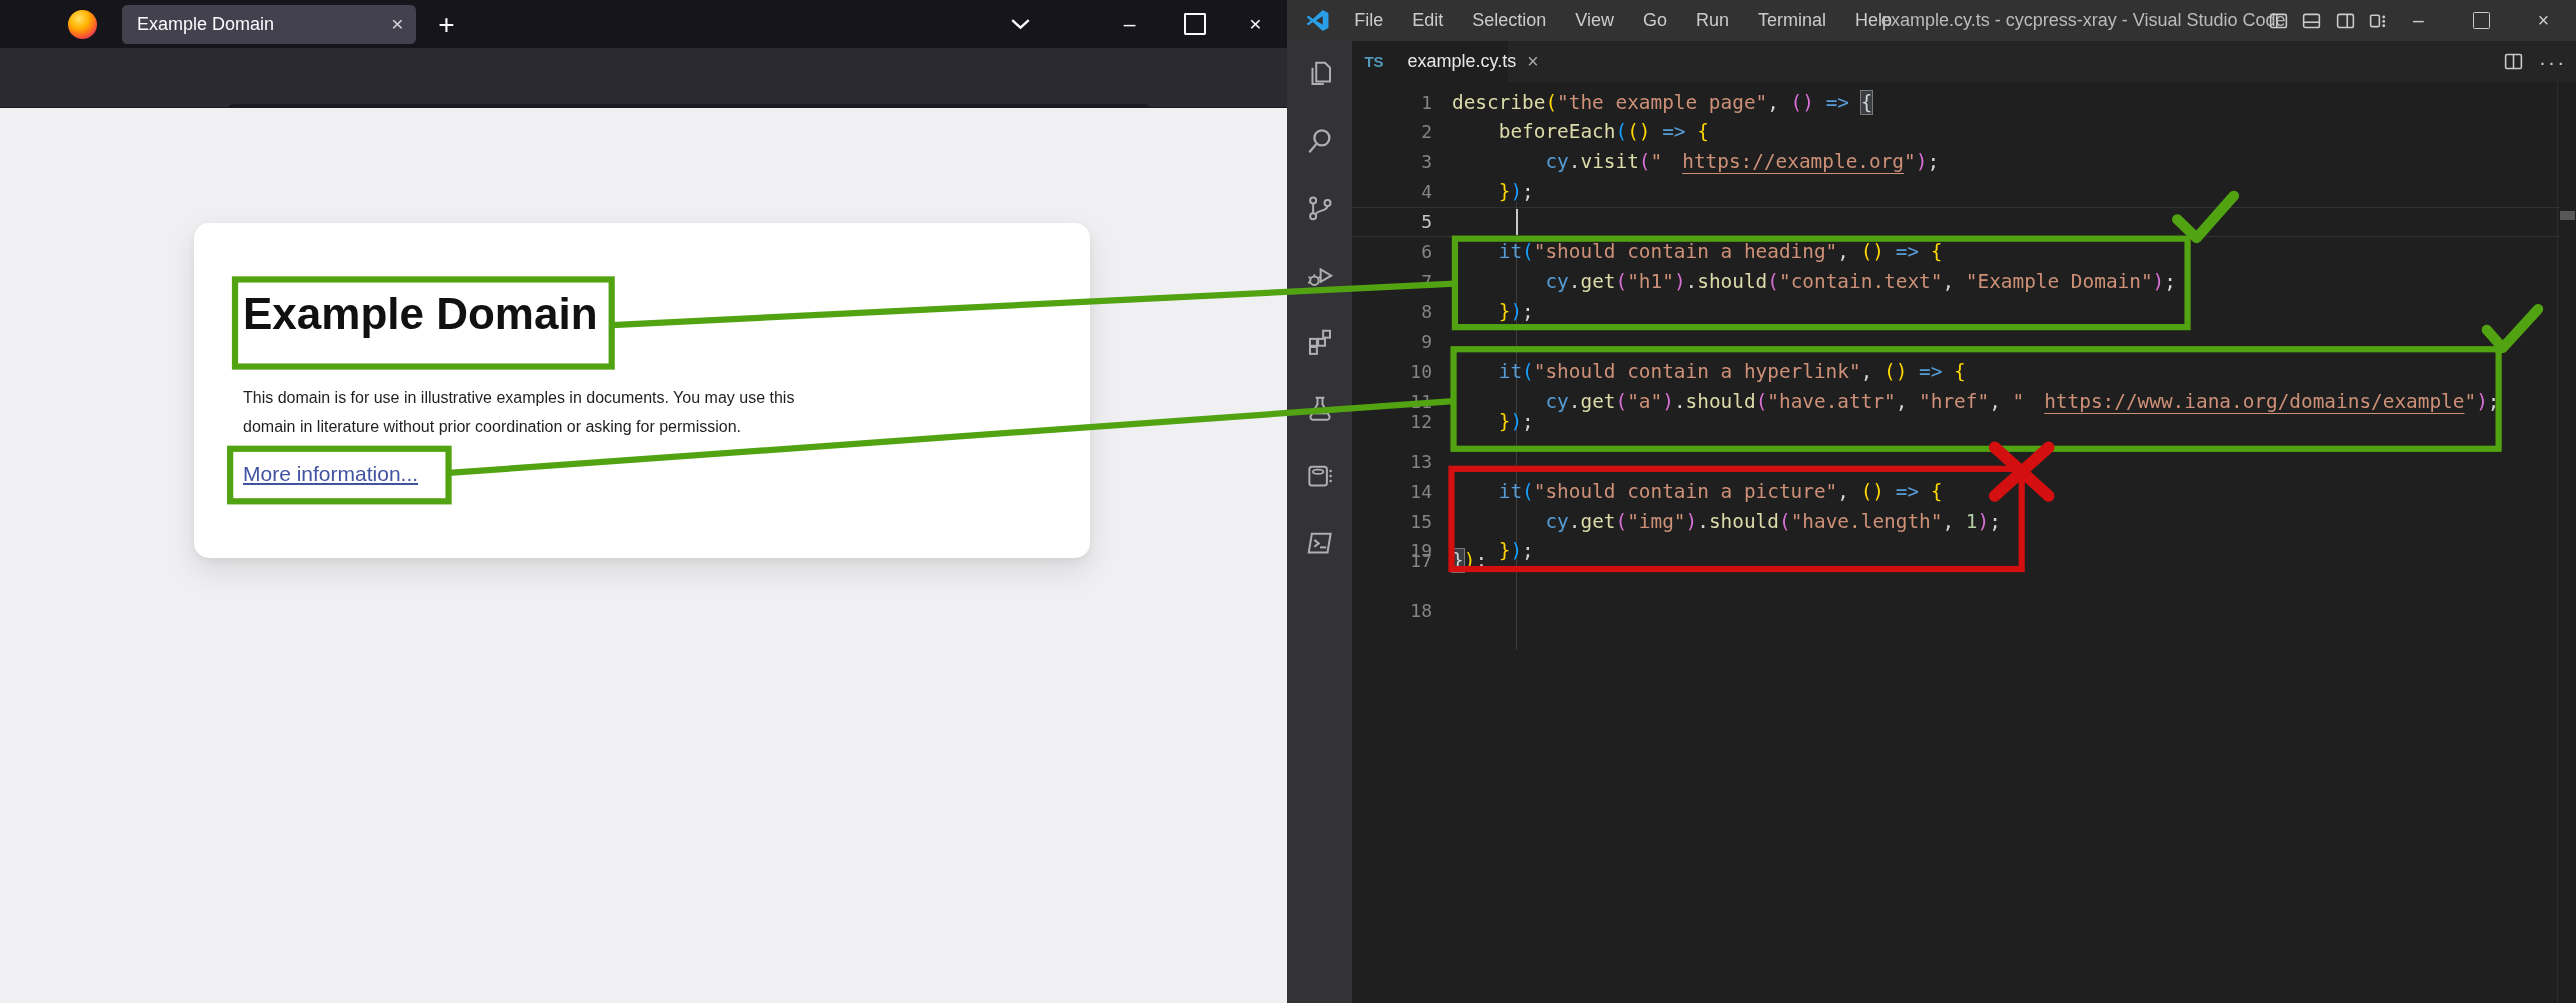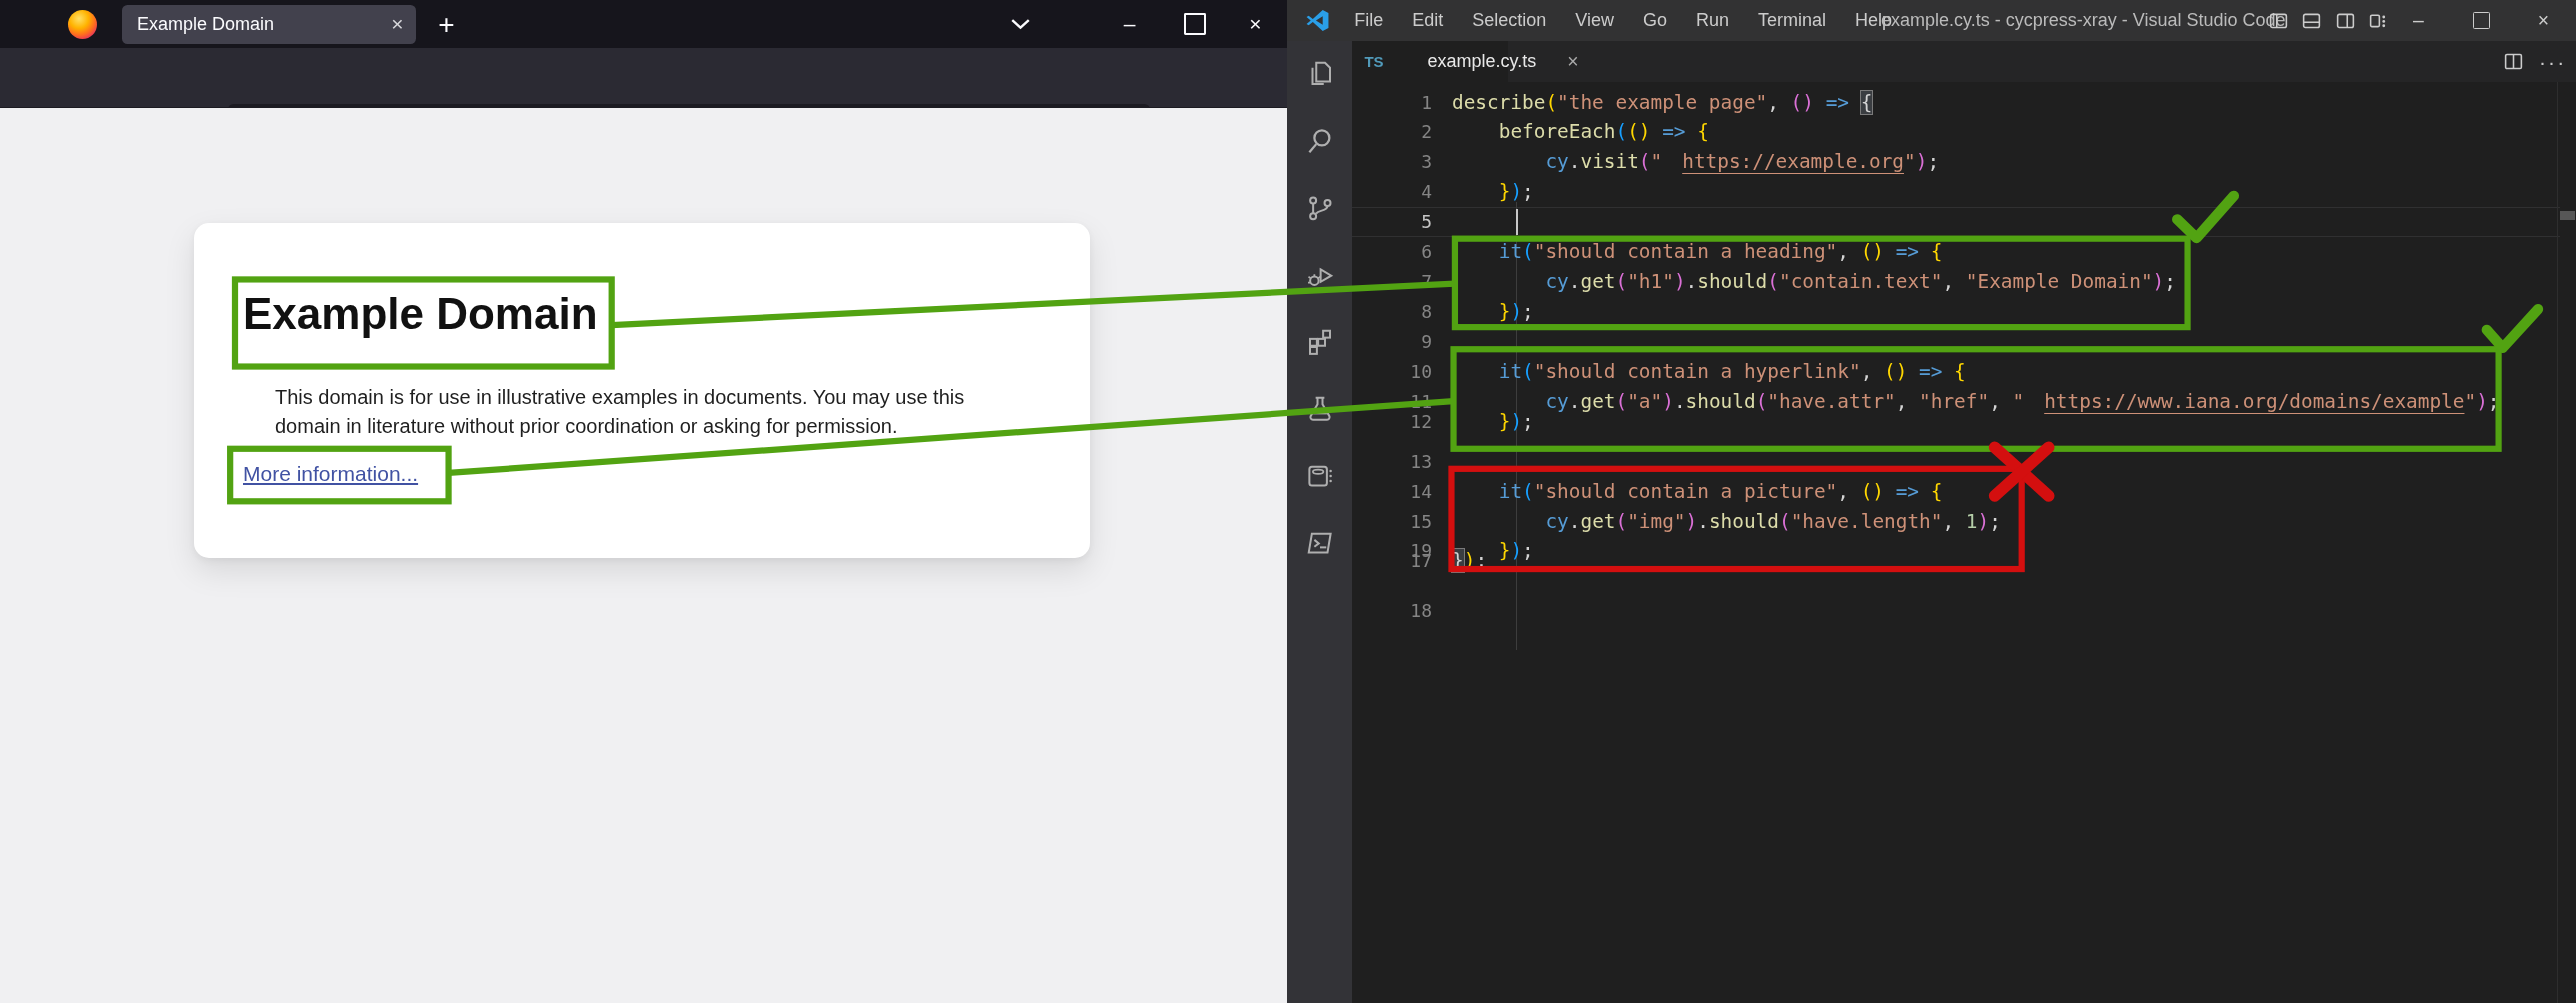--- a/index.html
+++ b/index.html
@@ -40,21 +40,21 @@
   #ff-url .host{color:#fbfbfe;}
   #ff-star{margin-right:15px;color:#fbfbfe;font-size:25px;}
   #ff-menu{left:1241px;top:65px;width:30px;height:28px;display:flex;flex-direction:column;justify-content:space-between;}
   #ff-menu i{display:block;height:2.8px;background:#fbfbfe;border-radius:1.4px;}
 
   
   #ff-content{left:0;top:108px;width:1287px;height:896px;background:#f0f0f2;}
   #page-card{left:194px;top:115px;width:896px;height:335px;background:#ffffff;border-radius:15px;
     box-shadow:0 12.4px 31px rgba(0,0,0,0.10),0 2.8px 7px rgba(0,0,0,0.05);}
   #page-h1{left:243px;top:181px;font-size:44px;font-weight:700;color:#111111;letter-spacing:0;}
-  #page-para{left:243px;top:275px;font-size:20px;line-height:29px;color:#1f1f1f;margin-left:32px;}
+  #page-para{left:243px;top:275px;font-size:16px;line-height:29px;color:#1f1f1f;}
   #page-link{left:243px;top:354px;font-size:21px;text-decoration:underline;}
 
   
   #vscode{left:1287px;top:0;width:1289px;height:1004px;background:#1f1f1f;}
   #vs-titlebar{left:0;top:0;width:1370px;height:41px;background:#323233;display:flex;align-items:center;}
   #vs-logo{margin-left:18px;width:25px;height:25px;}
   #vs-menus{margin-left:9.7px;display:flex;}
   .vs-menu-item{padding:0 14.5px;font-size:18px;color:#cccccc;line-height:41px;}
   #vs-title{position:absolute;left:594px;top:0;line-height:41px;font-size:18px;color:#bbbbbb;white-space:nowrap;}
   #vs-layout-icons{position:absolute;left:981px;top:0;height:41px;display:flex;align-items:center;gap:12.4px;}
@@ -64,21 +64,21 @@
   #vs-max{left:1165px;}
   #vs-close{left:1227px;}
   .vsboxglyph{width:15px;height:15px;border:1.7px solid #cccccc;border-radius:1.4px;}
 
   #activitybar{left:0;top:41px;width:65px;height:963px;background:#333337;display:flex;
     flex-direction:column;align-items:center;padding-top:18px;gap:35px;box-sizing:border-box;}
   .act-icon{width:30px;height:30px;opacity:.85;}
 
   #editor-area{left:65px;top:41px;width:1224px;height:963px;background:#1f1f1f;}
   #tabbar{left:0;top:0;width:1224px;height:41px;background:#252526;}
-  #tab-active{left:0;top:0;width:156px;height:41px;background:#1f1f1f;display:flex;align-items:center;gap:20px;}
+  #tab-active{left:0;top:0;width:156px;height:41px;background:#1f1f1f;display:flex;align-items:center;}
   #tab-ts{margin-left:12.4px;font-size:15px;font-weight:700;color:#519aba;font-family:"Liberation Sans",sans-serif;}
   #tab-label{margin-left:24px;font-size:18px;color:#e8e8e8;}
   #tab-close{margin-left:11px;font-size:19.4px;color:#aaaaaa;}
   #tab-actions{position:absolute;right:9.7px;top:0;height:41px;display:flex;align-items:center;gap:15px;}
   #split-icon{width:21px;height:21px;}
   #more-icon{color:#cccccc;font-size:21px;letter-spacing:2.1px;}
 
   #code{position:absolute;left:0;top:41px;width:1224px;height:921px;
     font-family:"DejaVu Sans Mono",monospace;font-size:19.4px;line-height:30px;}
   .code-row{position:absolute;left:0;width:1224px;height:30px;white-space:pre;}

